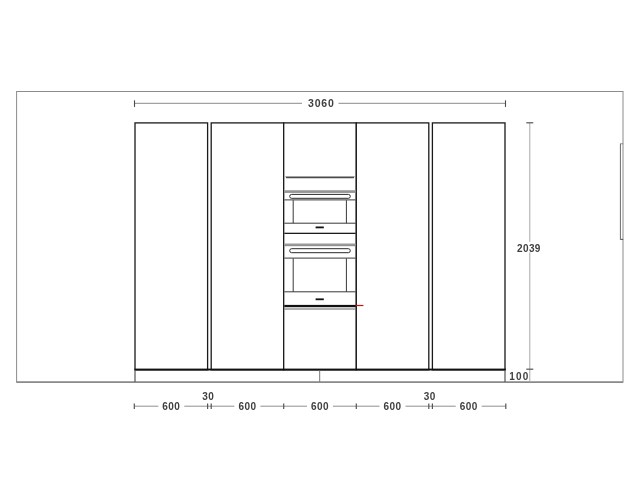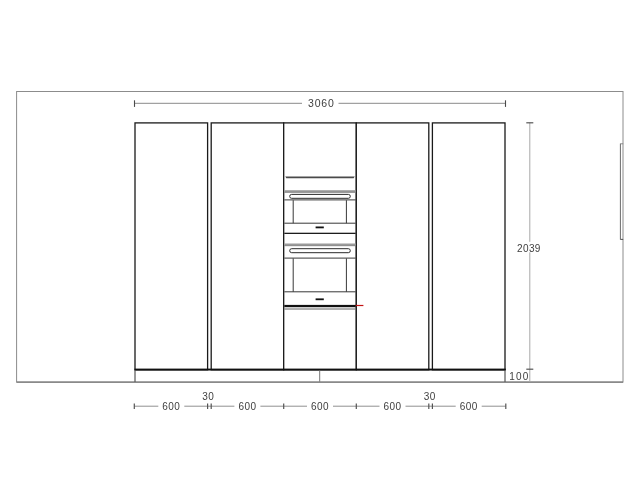--- a/index.html
+++ b/index.html
@@ -1,17 +1,17 @@
 <!DOCTYPE html>
 <html><head>
 <meta charset="utf-8">
 <style>
   html,body{margin:0;padding:0;background:#ffffff;}
   #page{position:relative;width:640px;height:480px;background:#ffffff;overflow:hidden;
-        font-family:"Liberation Sans", sans-serif;}
+        font-family:"Liberation Sans", sans-serif;font-weight:bold;}
 </style>
 </head>
 <body>
 <div id="page">
 <svg width="640" height="480" viewBox="0 0 640 480" xmlns="http://www.w3.org/2000/svg">
   <rect x="0" y="0" width="640" height="480" fill="#ffffff"></rect>
 
   <g>
     <rect x="16.6" y="91.5" width="606.4" height="290.6" fill="none" stroke="#8c8c8c" stroke-width="1"></rect>
   </g>

